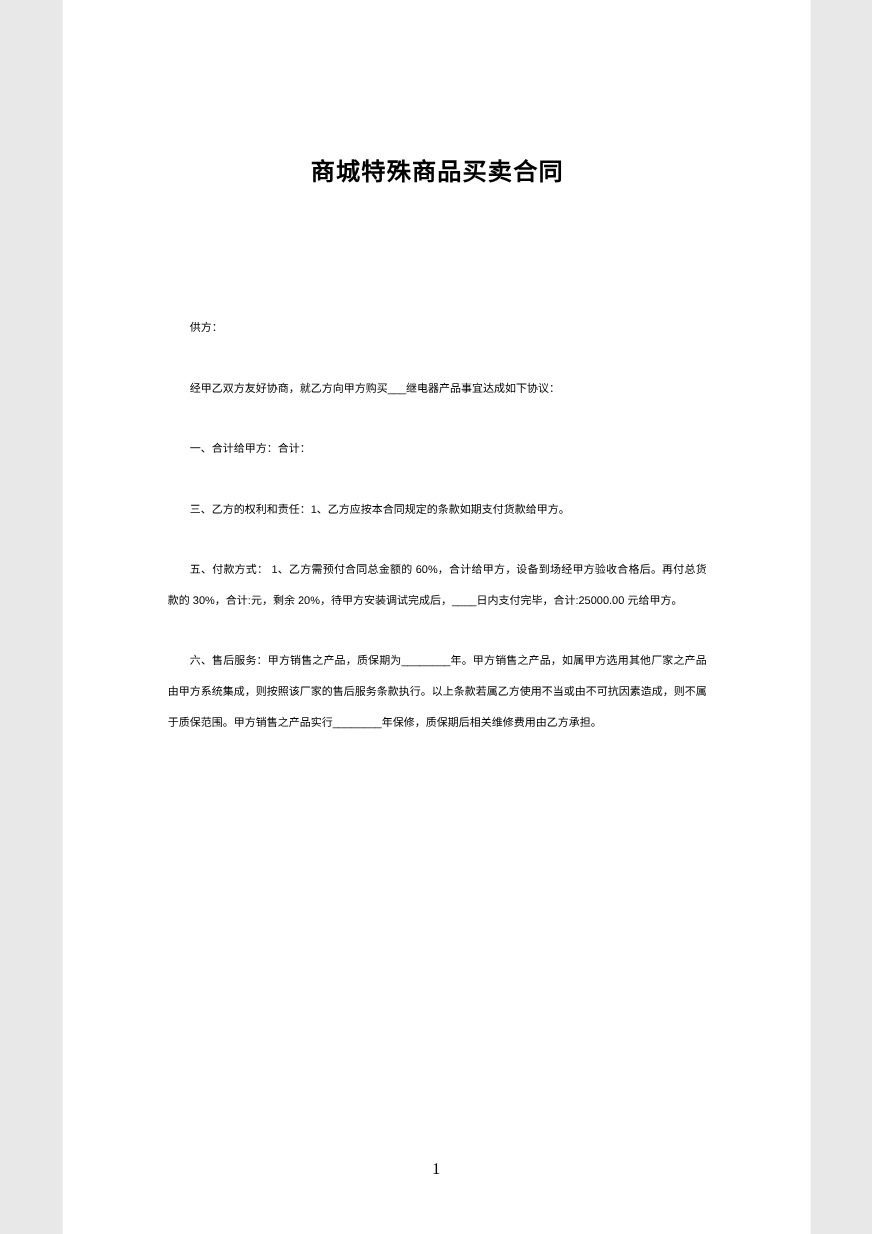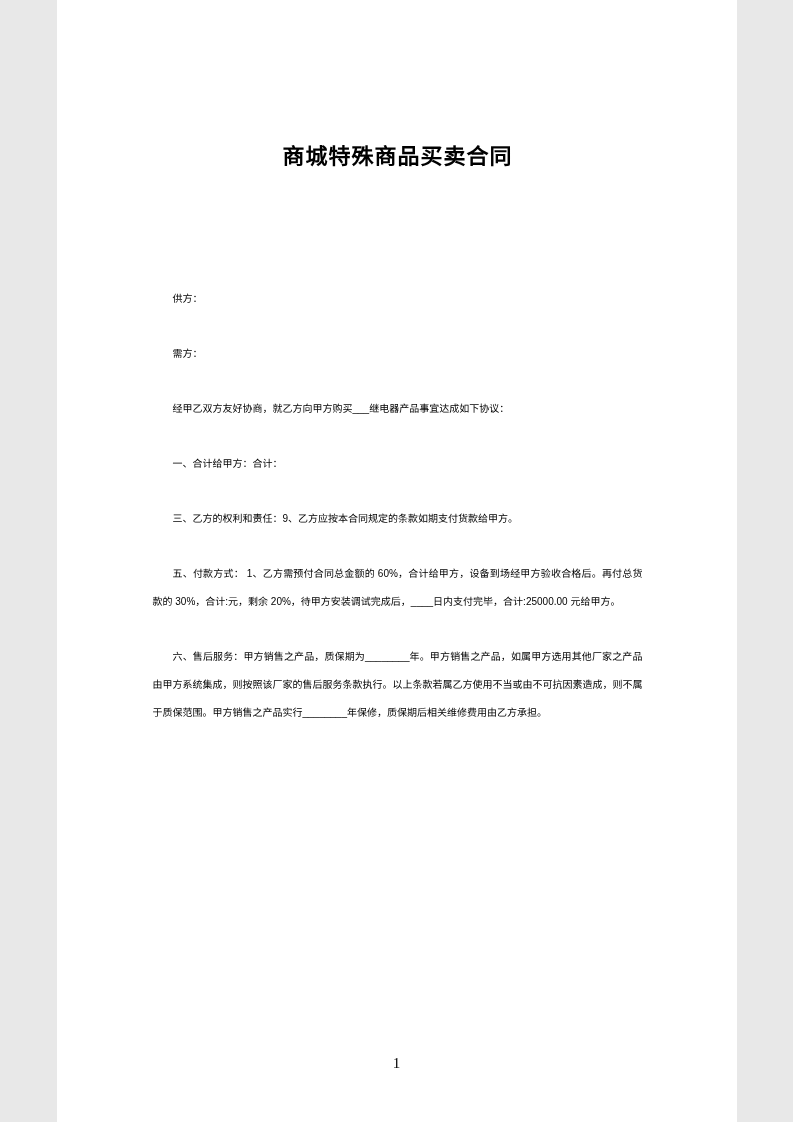--- a/index.html
+++ b/index.html
@@ -48,28 +48,27 @@
 </head>
 <body>
 
 <div class="page">
   <div class="content">
 
     <h1 class="doc-title">商城特殊商品买卖合同</h1>
 
     <p class="para">供方：</p>
 
-    <p class="para">需方：</p>
 
     <p class="para">经甲乙双方友好协商，就乙方向甲方购买___继电器产品事宜达成如下协议：</p>
 
     <p class="para">一、合计给甲方：合计：</p>
 
 
-    <p class="para">三、乙方的权利和责任：9、乙方应按本合同规定的条款如期支付货款给甲方。</p>
+    <p class="para">三、乙方的权利和责任：1、乙方应按本合同规定的条款如期支付货款给甲方。</p>
 
 
     <p class="para">五、付款方式：  1、乙方需预付合同总金额的  60%，合计给甲方，设备到场经甲方验收合格后。再付总货款的 30%，合计:元，剩余 20%，待甲方安装调试完成后，____日内支付完毕，合计:25000.00 元给甲方。</p>
 
     <p class="para">六、售后服务：甲方销售之产品，质保期为________年。甲方销售之产品，如属甲方选用其他厂家之产品由甲方系统集成，则按照该厂家的售后服务条款执行。以上条款若属乙方使用不当或由不可抗因素造成，则不属于质保范围。甲方销售之产品实行________年保修，质保期后相关维修费用由乙方承担。</p>
 
   </div>
 
   <div class="page-footer">1</div>
 </div>

